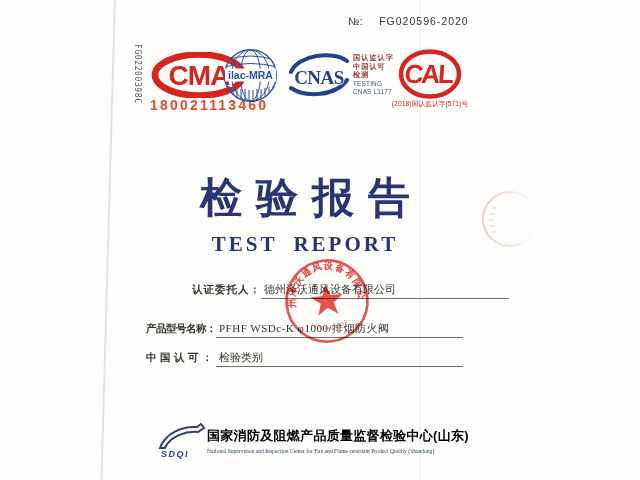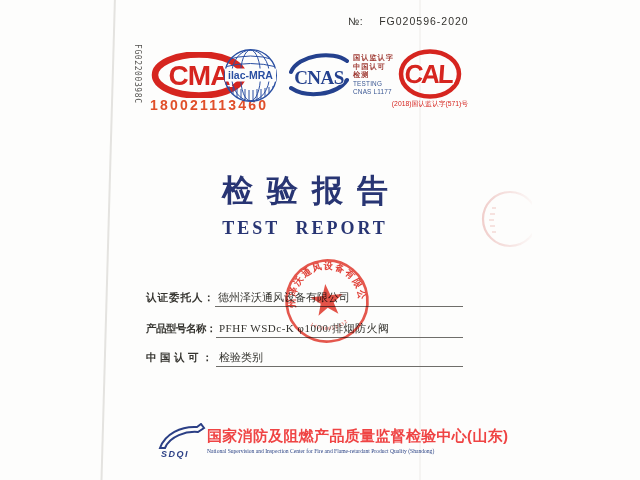--- a/index.html
+++ b/index.html
@@ -28,43 +28,43 @@
   .cnas-svg{position:absolute;left:289px;top:51px;}
   .cnas-text{position:absolute;left:353px;top:54px;line-height:8.6px;}
   .cnas-text .cn{font-size:7.2px;color:#a03d36;font-weight:bold;letter-spacing:1px;}
   .cnas-text .en{font-size:6.4px;color:#3a5793;letter-spacing:.2px;}
   .cal-svg{position:absolute;left:398px;top:49px;}
   .cal-caption{position:absolute;left:380px;top:99px;width:100px;text-align:center;
     font-size:6.8px;color:#d6251f;}
 
   
   .title-box{position:absolute;left:145px;top:170px;width:320px;text-align:center;}
-  .title-cn{font-size:31px;font-weight:bold;color:#283573;letter-spacing:14px;padding-left:14px;}
-  .title-en{margin-top:6px;font-family:"Liberation Serif",serif;font-size:18px;font-weight:bold;
+  .title-cn{font-size:42px;font-weight:bold;color:#283573;letter-spacing:14px;padding-left:14px;}
+  .title-en{margin-top:6px;font-family:"Liberation Serif",serif;font-size:21px;font-weight:bold;
     color:#283573;letter-spacing:3px;word-spacing:8px;}
 
   
   .field-row{position:absolute;left:146px;width:317px;display:flex;align-items:flex-end;
     color:#35342f;}
   .field-row .label{font-size:10.5px;font-weight:bold;white-space:nowrap;padding-bottom:2px;}
   .field-row .value{flex:1;font-size:11px;font-family:"Liberation Serif",serif;
     border-bottom:1.2px solid #6f6e6a;padding:0 0 1px 3px;white-space:nowrap;}
-  .row1{top:290px;} .row1 .label{letter-spacing:1px;}
+  .row1{top:282px;margin-left:46px;} .row1 .label{letter-spacing:1px;}
   .row2{top:321px;} .row2 .label{letter-spacing:-.5px;} .row2 .value{letter-spacing:.5px;}
   .row3{top:350px;} .row3 .label{letter-spacing:3.5px;}
 
   
   .stamp-svg{position:absolute;left:266px;top:240px;mix-blend-mode:multiply;
     transform:rotate(-6deg);opacity:.93;}
   .ghost-stamp-svg{position:absolute;left:468px;top:186px;opacity:.6;filter:blur(.3px);}
 
   
   .sdqi-svg{position:absolute;left:157px;top:423px;}
-  .org-cn{position:absolute;left:207px;top:427px;font-size:15px;font-weight:bold;
-    color:#ef4444;letter-spacing:.3px;white-space:nowrap;}
+  .org-cn{position:absolute;left:207px;top:427px;font-size:13px;font-weight:bold;
+    color:#000000;letter-spacing:.3px;white-space:nowrap;}
   .org-en{position:absolute;left:207px;top:448px;font-size:5.6px;
     font-family:"Liberation Serif",serif;color:#2c4486;white-space:nowrap;}
 </style>
 </head>
 <body>
 
 <div class="page">
 
   <div class="edge-line-left"></div>
   <div class="fold-line"></div>

